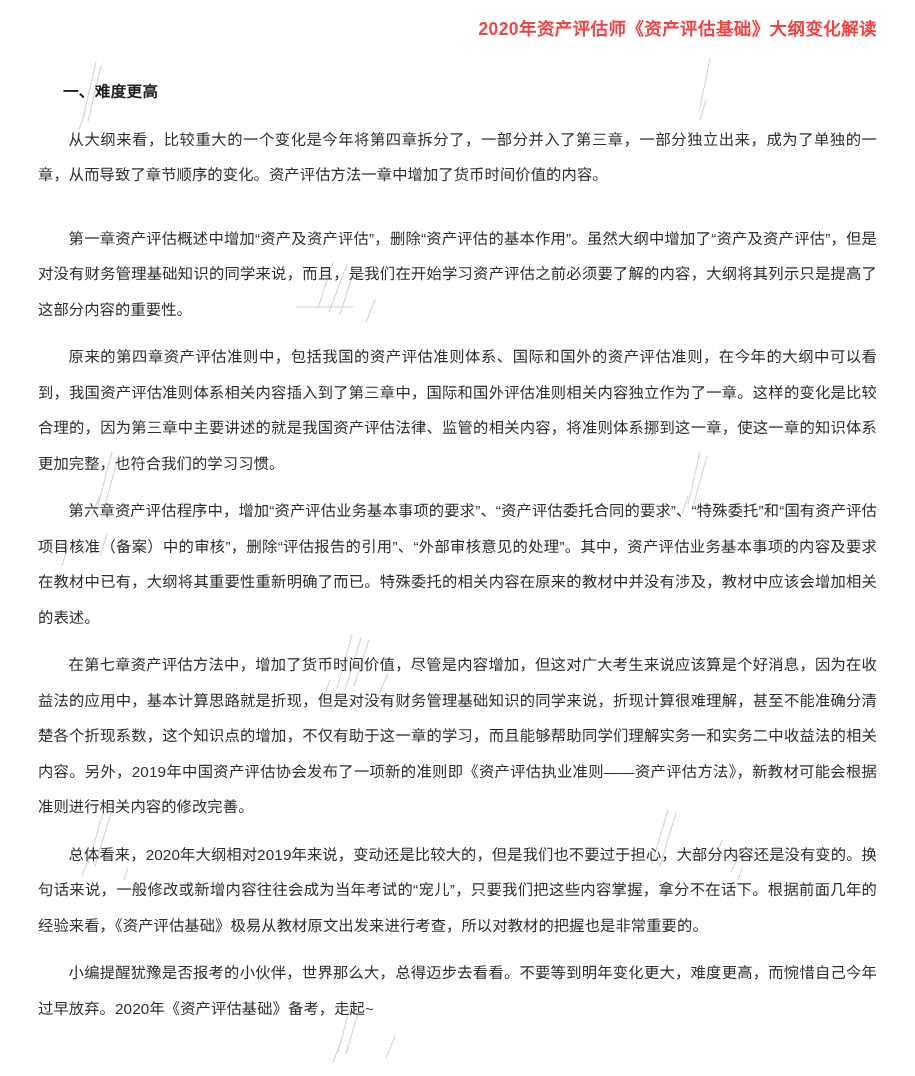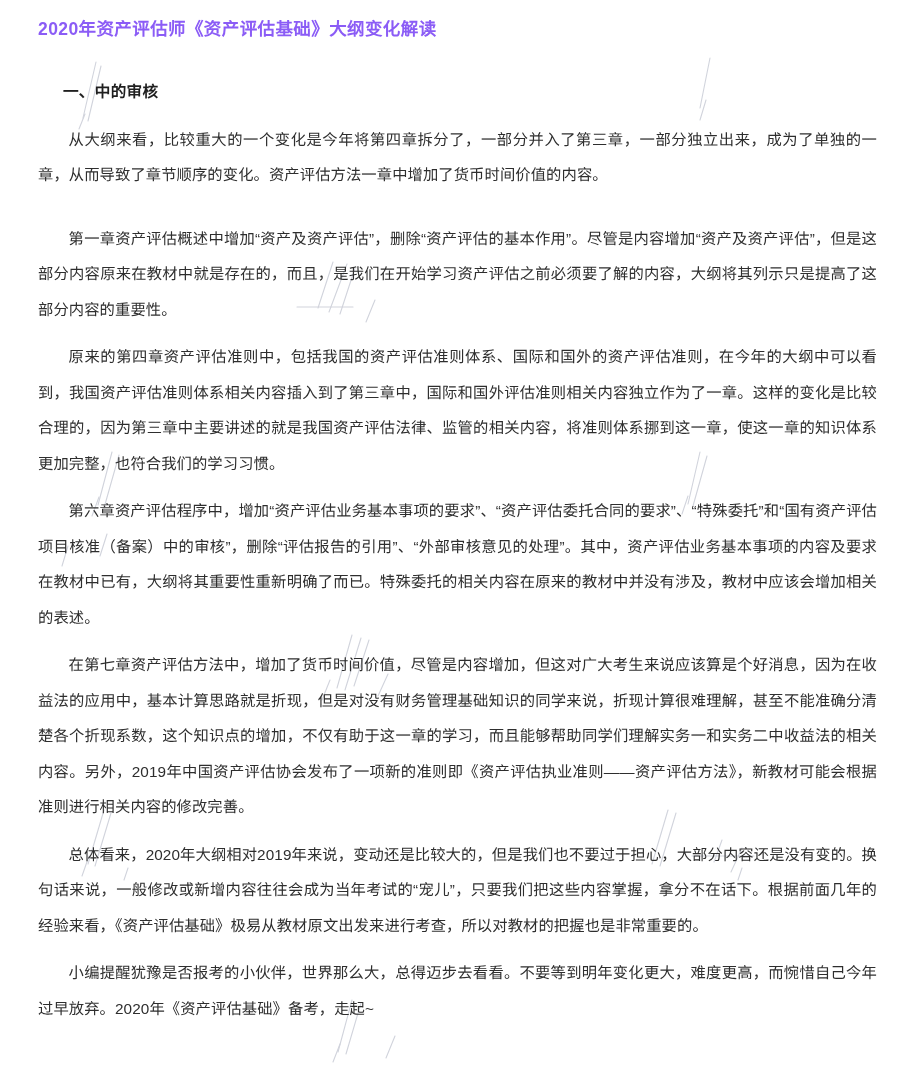--- a/index.html
+++ b/index.html
@@ -42,24 +42,24 @@
   }
 
   
   .content {
     position: relative;
     z-index: 1;
     padding: 0 38px 0 38px;
   }
 
   .doc-title {
-    text-align: left;
+    text-align: right;
     font-size: 17.5px;
     font-weight: bold;
-    color: #8b5cf6;
+    color: #ef4444;
     letter-spacing: 0.4px;
     margin: 0;
     padding-top: 14px;
     padding-bottom: 2px;
     line-height: 30px;
   }
 
   p.para {
     font-size: 15.3px;
     line-height: 35.5px;
@@ -146,32 +146,32 @@
 
   <div class="content">
 
     <h1 class="doc-title">2020年资产评估师《资产评估基础》大纲变化解读</h1>
 
     <div class="gap-sm"></div>
 
 
     <div class="gap-md"></div>
 
-    <h2 class="section-heading">一、中的审核</h2>
+    <h2 class="section-heading">一、难度更高</h2>
 
     <div class="gap-sm"></div>
 
     <p class="para">从大纲来看，比较重大的一个变化是今年将第四章拆分了，一部分并入了第三章，一部分独立出来，成为了单独的一章，从而导致了章节顺序的变化。资产评估方法一章中增加了货币时间价值的内容。</p>
 
     <div class="gap-md"></div>
 
 
     <div class="gap-sm"></div>
 
-    <p class="para">第一章资产评估概述中增加“资产及资产评估”，删除“资产评估的基本作用”。尽管是内容增加“资产及资产评估”，但是这部分内容原来在教材中就是存在的，而且，是我们在开始学习资产评估之前必须要了解的内容，大纲将其列示只是提高了这部分内容的重要性。</p>
+    <p class="para">第一章资产评估概述中增加“资产及资产评估”，删除“资产评估的基本作用”。虽然大纲中增加了“资产及资产评估”，但是对没有财务管理基础知识的同学来说，而且，是我们在开始学习资产评估之前必须要了解的内容，大纲将其列示只是提高了这部分内容的重要性。</p>
 
     <div class="gap-sm"></div>
 
     <p class="para">原来的第四章资产评估准则中，包括我国的资产评估准则体系、国际和国外的资产评估准则，在今年的大纲中可以看到，我国资产评估准则体系相关内容插入到了第三章中，国际和国外评估准则相关内容独立作为了一章。这样的变化是比较合理的，因为第三章中主要讲述的就是我国资产评估法律、监管的相关内容，将准则体系挪到这一章，使这一章的知识体系更加完整，也符合我们的学习习惯。</p>
 
     <div class="gap-sm"></div>
 
     <p class="para">第六章资产评估程序中，增加“资产评估业务基本事项的要求”、“资产评估委托合同的要求”、“特殊委托”和“国有资产评估项目核准（备案）中的审核”，删除“评估报告的引用”、“外部审核意见的处理”。其中，资产评估业务基本事项的内容及要求在教材中已有，大纲将其重要性重新明确了而已。特殊委托的相关内容在原来的教材中并没有涉及，教材中应该会增加相关的表述。</p>
 
     <div class="gap-sm"></div>

